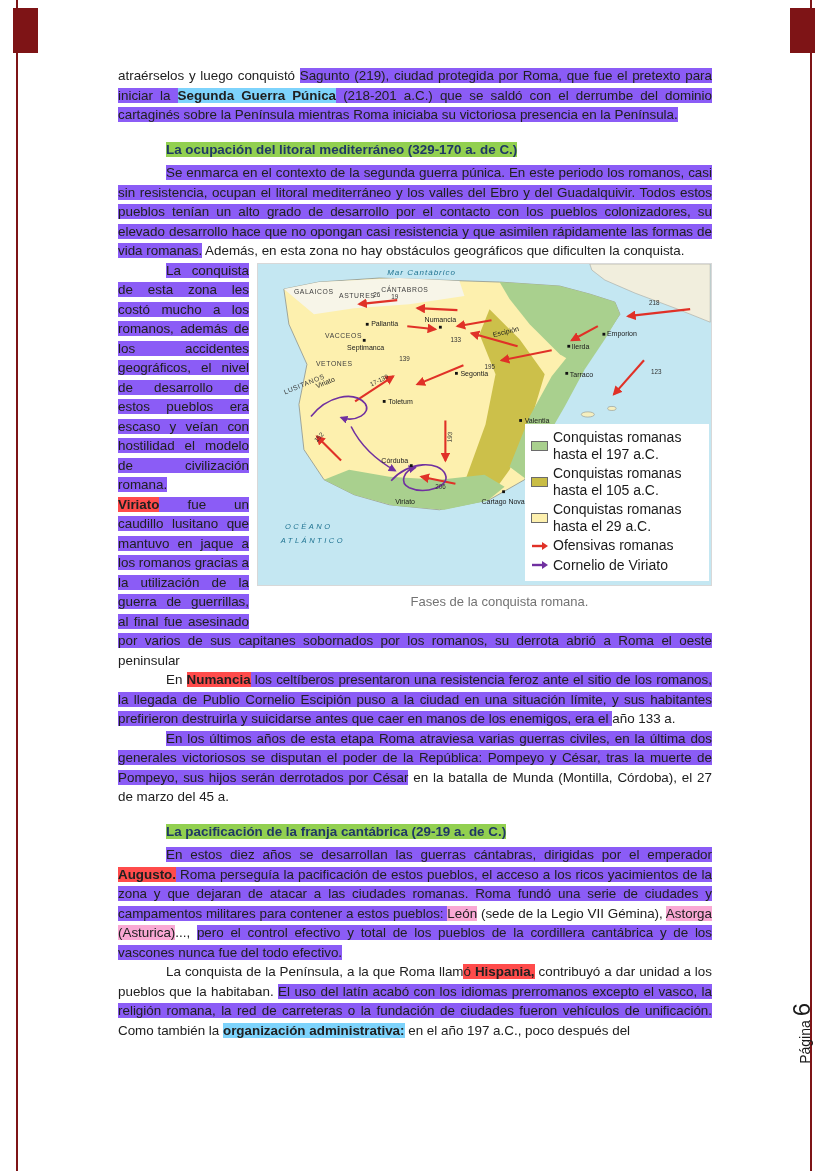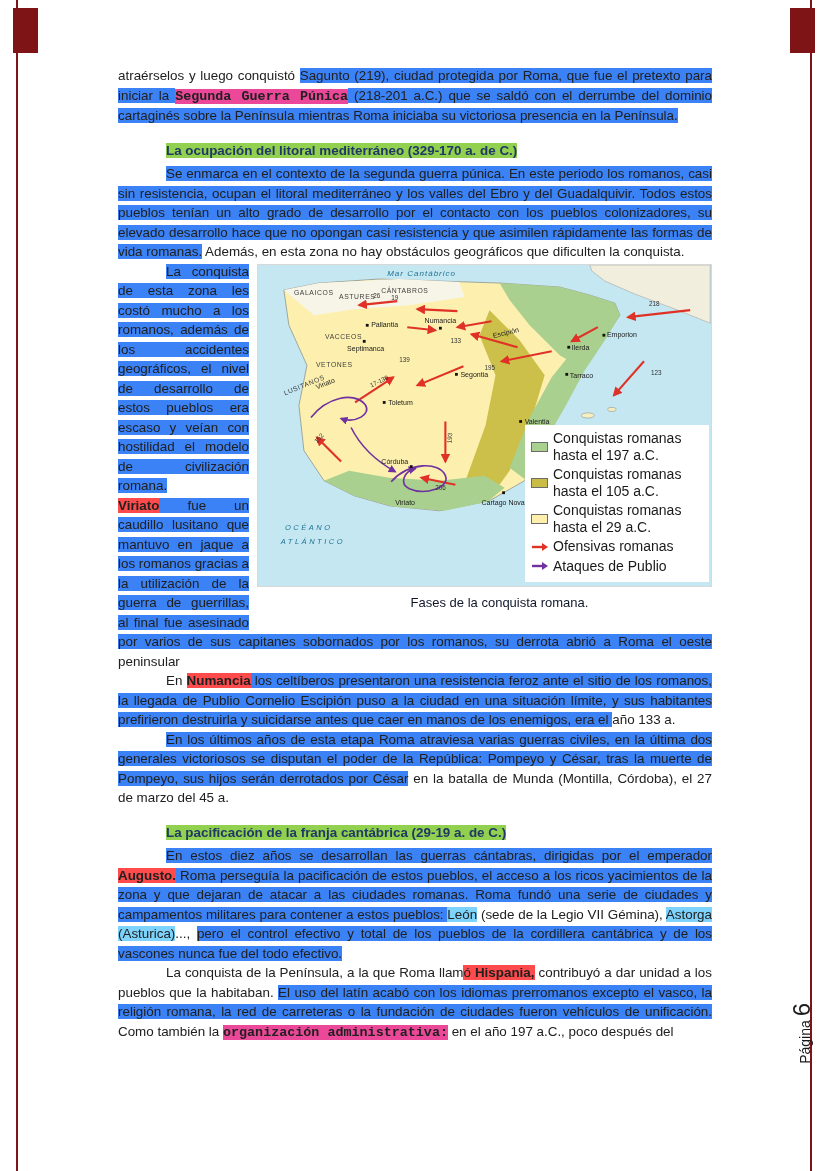--- a/index.html
+++ b/index.html
@@ -12,38 +12,38 @@
   .corner-tr{position:absolute;right:13px;top:8px;width:25px;height:45px;background:#7e1416;}
   
   .content{position:absolute;left:118px;top:66px;width:594px;color:#202020;
            font-size:13.4px;line-height:19.5px;text-align:justify;}
   .para{margin:0;}
   .ind{text-indent:48px;}
   .heading{margin:15px 0 4px 48px;text-align:left;}
   .head-hl{background:#92d050;color:#1f3864;font-weight:700;}
   
   .r-plain{background:transparent;}
-  .r-cyan{background:#3b82f6;margin-top:44px;}
-  .r-greenb{background:#ec4899;font-weight:700;font-family:Liberation Mono, monospace;}
+  .r-cyan{background:#8b5cf6;margin-top:44px;}
+  .r-greenb{background:#7dd3fc;font-weight:700;}
   .r-redb{background:#ff4b4b;font-weight:700;}
   .r-red{background:#ff4b4b;}
-  .r-yellow{background:#7dd3fc;}
+  .r-yellow{background:#f9a8d4;}
   
   .map-fig{float:right;width:485px;margin:2px -30px 6px 8px;}
   .map-wrap{position:relative;width:455px;height:323px;}
   .map-svg{width:455px;height:323px;display:block;background:#c4e7f2;border:1px solid #d8d8d8;box-sizing:border-box;}
   .legend{position:absolute;right:3px;bottom:5px;width:172px;background:#ffffff;
           padding:5px 6px 4px 6px;font-size:14px;line-height:1.18;color:#1a1a1a;text-align:left;}
   .legend-row{display:flex;align-items:center;gap:5px;margin-bottom:3px;}
   .sw{flex:0 0 auto;width:17px;height:10px;border:1px solid #6b6b6b;box-sizing:border-box;}
   .sw-green{background:#a9d08e;}
   .sw-olive{background:#c9bd45;}
   .sw-pale{background:#fdf0ae;}
   .sw-arrow{flex:0 0 auto;width:17px;height:10px;display:flex;align-items:center;justify-content:center;border:0;}
-  .map-caption{margin-top:7px;text-align:center;font-size:13px;line-height:17px;color:#0f172a;}
+  .map-caption{margin-top:7px;text-align:center;font-size:13px;line-height:17px;color:#737373;}
   .clear{clear:both;}
   
   .page-num{position:absolute;right:40px;top:1003px;transform:rotate(-90deg);transform-origin:top right;
             white-space:nowrap;font-size:14px;color:#1a1a1a;}
   .page-num .big{font-size:24px;}
   svg text{font-family:"Liberation Sans","DejaVu Sans",sans-serif;}
   .t-city{font-size:7px;fill:#1a1a1a;}
   .t-tribe{font-size:6.8px;fill:#3d3d3d;letter-spacing:.6px;}
   .t-num{font-size:6.3px;fill:#333333;}
   .t-sea{font-size:8px;fill:#1f7391;font-style:italic;letter-spacing:1px;}
@@ -199,21 +199,21 @@
             </span>
             <span>Ofensivas romanas</span>
           </div>
           <div class="legend-row">
             <span class="sw-arrow">
               <svg width="17" height="10" viewBox="0 0 17 10">
                   <line x1="1" y1="5" x2="12" y2="5" stroke="#7030a0" stroke-width="2.4"></line>
                   <polygon points="11,1 17,5 11,9" fill="#7030a0"></polygon>
                 </svg>
             </span>
-            <span>Ataques de Publio</span>
+            <span>Cornelio de Viriato</span>
           </div>
         </div>
       </div>
       <div class="map-caption">Fases de la conquista romana.</div>
     </div>
 
     <p class="para ind"><span class="r-cyan">La conquista de esta zona les costó mucho a los romanos, además de los accidentes geográficos, el nivel de desarrollo de estos pueblos era escaso y veían con hostilidad el modelo de civilización romana.</span></p>
     <p class="para"><span class="r-redb">Viriato</span><span class="r-cyan"> fue un caudillo lusitano que mantuvo en jaque a los romanos gracias a la utilización de la guerra de guerrillas, al final fue asesinado por varios de sus capitanes sobornados por los romanos, su derrota abrió a Roma el oeste </span><span class="r-plain">peninsular</span></p>
 
     <div class="clear"></div>

